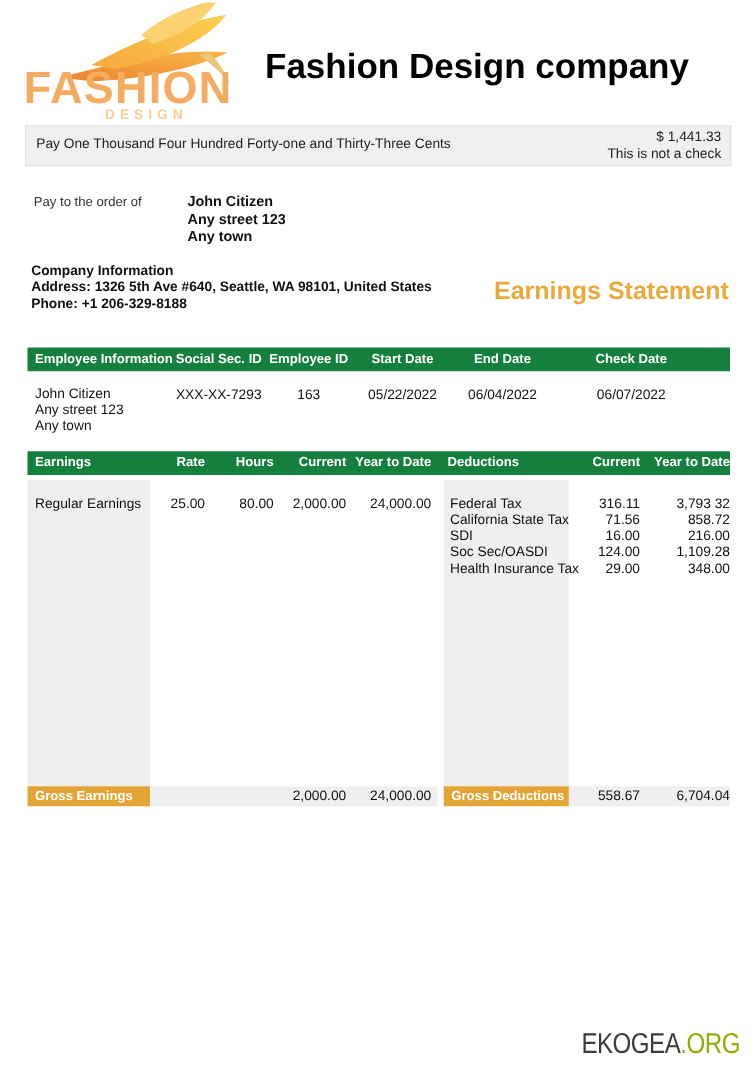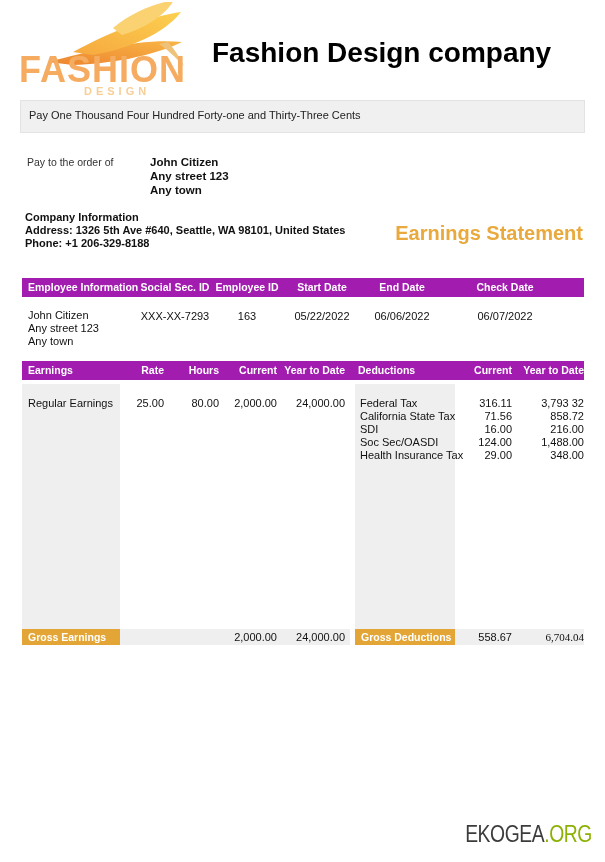--- a/index.html
+++ b/index.html
@@ -18,21 +18,21 @@
   .paybar .words { position:absolute; left:8px; top:8px; font-size:11px; color:#222; }
   .paybar .right { position:absolute; right:7px; top:3px; text-align:right; font-size:11px; color:#222; line-height:13px; }
   
   .pay-to-label { position:absolute; left:27px; top:156px; font-size:10.5px; color:#333; }
   .payee { position:absolute; left:150px; top:155px; font-size:11.5px; font-weight:bold; color:#111; line-height:14px; }
   
   .company { position:absolute; left:25px; top:211px; font-size:11px; font-weight:bold; color:#111; line-height:13px; }
   .stmt-title { position:absolute; right:22px; top:222px; font-size:20px; font-weight:bold; color:#E9A93C; }
   
   .tbl { position:absolute; left:22px; width:562px; }
-  .thead { position:absolute; left:0; top:0; width:562px; height:19px; background:#a21caf; }
+  .thead { position:absolute; left:0; top:0; width:562px; height:19px; background:#15803d; }
   .th { position:absolute; top:3px; font-size:10.5px; font-weight:bold; color:#fff; white-space:nowrap; }
   .th.c { text-align:center; }
   .cell { position:absolute; font-size:11px; color:#111; white-space:nowrap; }
   .cell.c { text-align:center; }
   .cell.r { text-align:right; }
   .emp-tbl { top:278px; height:72px; }
   .earn-tbl { top:361px; height:286px; }
   .gcol { position:absolute; top:23px; height:245px; background:#EFEFEF; }
   .gross-bar { position:absolute; top:268px; height:16px; }
   .gross-gray { position:absolute; top:268px; height:16px; background:#EFEFEF; }
@@ -72,20 +72,24 @@
       <path d="M 150,40 C 157,48 162,56 166,64 C 158,56 149,47 141,42 Z" fill="#EFC27A"></path>
       <text x="1" y="80" font-family="Liberation Sans, sans-serif" font-size="36" font-weight="bold" fill="#F6AC60" letter-spacing="1">FASHION</text>
       <text x="66" y="93" font-family="Liberation Sans, sans-serif" font-size="11" font-weight="bold" fill="#F8CE96" letter-spacing="4">DESIGN</text>
     </svg>
   </div>
 
   <div class="page-title">Fashion Design company</div>
 
   <div class="paybar">
     <span class="words">Pay One Thousand Four Hundred Forty-one and Thirty-Three Cents</span>
+    <div class="right">
+      <div>$ 1,441.33</div>
+      <div>This is not a check</div>
+    </div>
   </div>
 
   <div class="pay-to-label">Pay to the order of</div>
   <div class="payee">
     <div>John Citizen</div>
     <div>Any street 123</div>
     <div>Any town</div>
   </div>
 
   <div class="company">
@@ -106,21 +110,21 @@
       <span class="th c" style="left:438px;width:90px;">Check Date</span>
     </div>
     <div class="cell" style="left:6px;top:31px;line-height:13px;">
       <div>John Citizen</div>
       <div>Any street 123</div>
       <div>Any town</div>
     </div>
     <span class="cell c" style="left:108px;top:32px;width:90px;">XXX-XX-7293</span>
     <span class="cell c" style="left:180px;top:32px;width:90px;">163</span>
     <span class="cell c" style="left:255px;top:32px;width:90px;">05/22/2022</span>
-    <span class="cell c" style="left:335px;top:32px;width:90px;">06/06/2022</span>
+    <span class="cell c" style="left:335px;top:32px;width:90px;">06/04/2022</span>
     <span class="cell c" style="left:438px;top:32px;width:90px;">06/07/2022</span>
   </div>
 
   <div class="tbl earn-tbl">
     <div class="thead">
       <span class="th" style="left:6px;">Earnings</span>
       <span class="th r" style="left:80px;width:62px;text-align:right;">Rate</span>
       <span class="th r" style="left:140px;width:57px;text-align:right;">Hours</span>
       <span class="th r" style="left:194px;width:61px;text-align:right;">Current</span>
       <span class="th r" style="left:250px;width:73px;text-align:right;">Year to Date</span>
@@ -145,36 +149,36 @@
     <span class="cell" style="left:338px;top:49px;">California State Tax</span>
     <span class="cell r" style="left:430px;top:49px;width:60px;">71.56</span>
     <span class="cell r" style="left:489px;top:49px;width:73px;">858.72</span>
 
     <span class="cell" style="left:338px;top:62px;">SDI</span>
     <span class="cell r" style="left:430px;top:62px;width:60px;">16.00</span>
     <span class="cell r" style="left:489px;top:62px;width:73px;">216.00</span>
 
     <span class="cell" style="left:338px;top:75px;">Soc Sec/OASDI</span>
     <span class="cell r" style="left:430px;top:75px;width:60px;">124.00</span>
-    <span class="cell r" style="left:489px;top:75px;width:73px;">1,488.00</span>
+    <span class="cell r" style="left:489px;top:75px;width:73px;">1,109.28</span>
 
     <span class="cell" style="left:338px;top:88px;">Health Insurance Tax</span>
     <span class="cell r" style="left:430px;top:88px;width:60px;">29.00</span>
     <span class="cell r" style="left:489px;top:88px;width:73px;">348.00</span>
 
     <div class="gross-gray" style="left:98px;width:230px;"></div>
     <div class="gross-gray" style="left:433px;width:129px;"></div>
     <div class="gross-bar orange" style="left:0;width:98px;"></div>
     <div class="gross-bar orange" style="left:333px;width:100px;"></div>
     <span class="gross-lbl" style="left:6px;">Gross Earnings</span>
     <span class="cell r" style="left:194px;top:270px;width:61px;">2,000.00</span>
     <span class="cell r" style="left:250px;top:270px;width:73px;">24,000.00</span>
     <span class="gross-lbl" style="left:339px;">Gross Deductions</span>
     <span class="cell r" style="left:430px;top:270px;width:60px;">558.67</span>
-    <span class="cell r" style="left:489px;top:270px;width:73px;font-family:Liberation Serif, serif;">6,704.04</span>
+    <span class="cell r" style="left:489px;top:270px;width:73px;">6,704.04</span>
   </div>
 
 
   <div class="footer">
     <span>EKOGEA</span><span class="tld">.ORG</span>
   </div>
 
 </div>
 
 </body></html>

